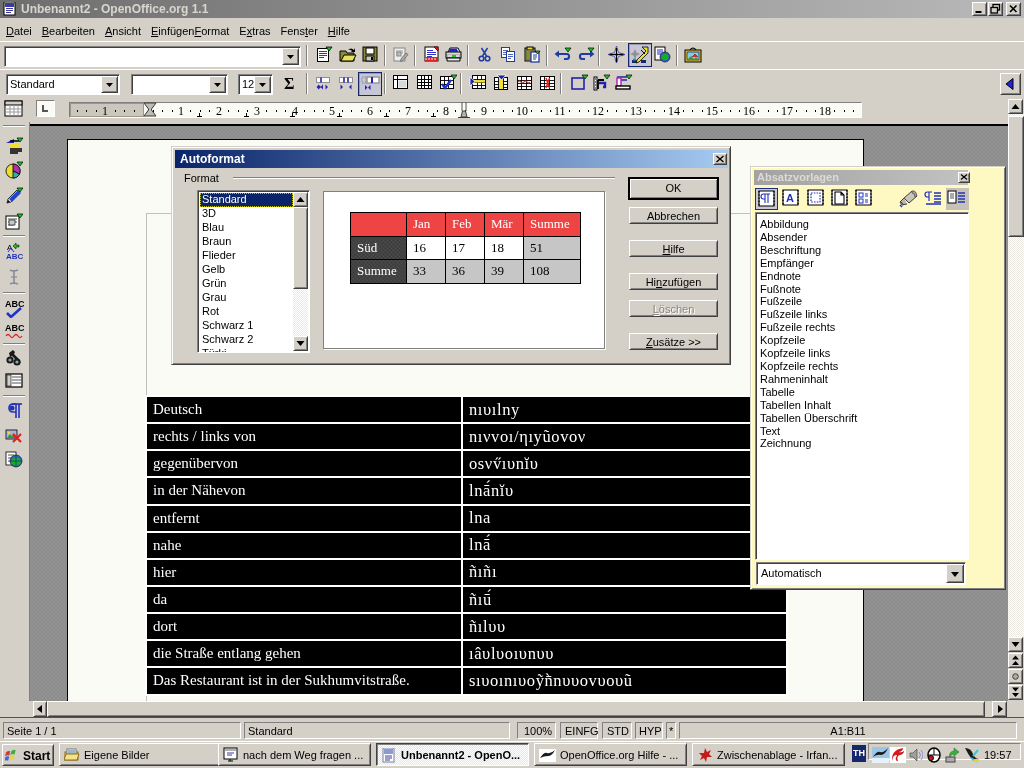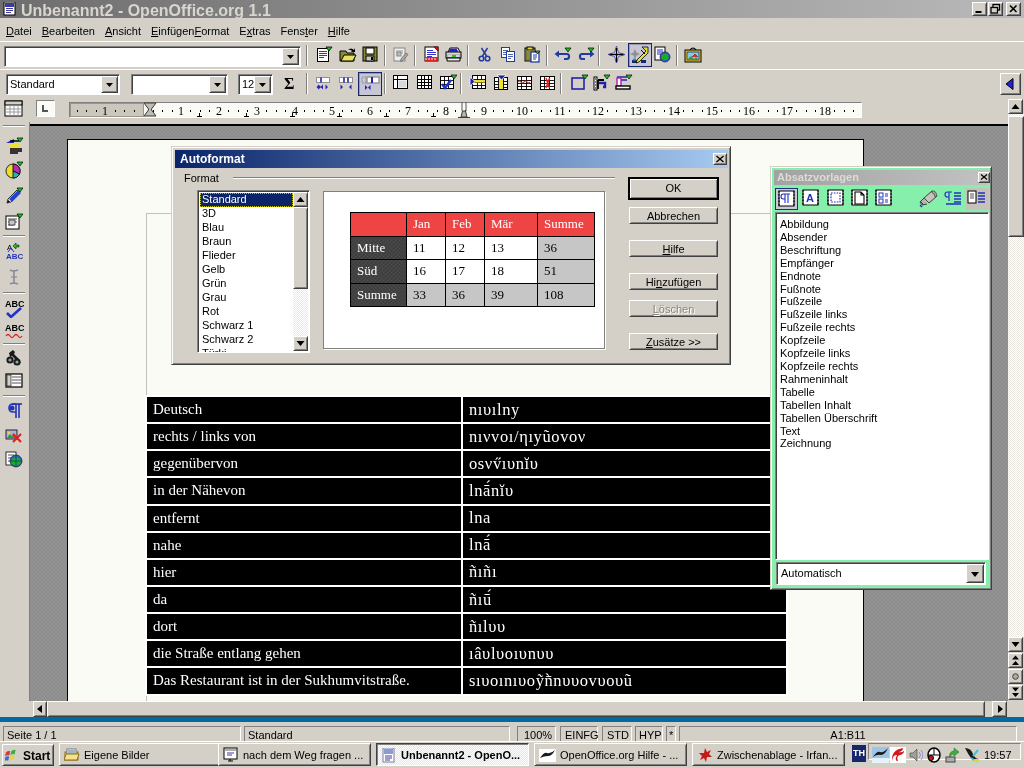--- a/index.html
+++ b/index.html
@@ -31,21 +31,21 @@
 <div class="abs" style="left:0;top:0;width:1024px;height:18px;background:linear-gradient(90deg,#6e6e6e,#b9b9b9)">
  <div class="abs" style="left:3px;top:2px;width:14px;height:14px">
       <svg width="14" height="14" viewBox="0 0 14 14">
         <rect x="1" y="0" width="11" height="13" fill="#fff" stroke="#000" stroke-width="1"></rect>
         <rect x="2" y="1" width="9" height="4" fill="#3b3ba0"></rect>
         <rect x="3" y="6" width="7" height="1" fill="#3b3ba0"></rect>
         <rect x="3" y="8" width="7" height="1" fill="#3b3ba0"></rect>
         <rect x="3" y="10" width="5" height="1" fill="#3b3ba0"></rect>
       </svg>
     </div>
- <div class="abs" style="left:21px;top:2px;font-weight:bold;font-size:16px;color:#d9d6cf">Unbenannt2 - OpenOffice.org 1.1</div>
+ <div class="abs" style="left:21px;top:2px;font-weight:bold;font-size:12px;color:#d9d6cf">Unbenannt2 - OpenOffice.org 1.1</div>
  <div class="btn abs" style="left:972px;top:2px;width:15px;height:14px">
       <svg width="13" height="12">
         <rect x="2.5" y="8" width="6" height="2" fill="#000"></rect>
       </svg>
     </div>
  <div class="btn abs" style="left:988px;top:2px;width:15px;height:14px">
       <svg width="13" height="12">
         <rect x="4" y="1.5" width="6.5" height="5.5" fill="none" stroke="#000" stroke-width="1.3"></rect>
         <rect x="2" y="4.5" width="6.5" height="5.5" fill="#d4d0c8" stroke="#000" stroke-width="1.3"></rect>
       </svg>
@@ -548,29 +548,22 @@
         </div>
   </div>
  </div>
  <div class="abs" style="left:151px;top:44px;width:282px;height:158px;background:#fff;border:1px solid #808080;box-shadow:1px 1px 0 #fff"></div>
  <table class="pvt abs" style="left:178px;top:65px;border-collapse:collapse">
    <tbody>
         <tr style="background:#ef4444;color:#fff">
           <td style="width:56px"></td>
           <td style="width:39px">Jan</td>
           <td style="width:39px">Feb</td>
-          <td style="width:53px">Mär</td>
+          <td style="width:39px">Mär</td>
           <td style="width:57px">Summe</td>
-        </tr>
-   <tr>
-          <td class="dk">Mitte</td>
-          <td>11</td>
-          <td>12</td>
-          <td>13</td>
-          <td style="background:#c6c6c6">36</td>
         </tr>
    <tr>
           <td class="dk">Süd</td>
           <td>16</td>
           <td>17</td>
           <td>18</td>
           <td style="background:#c6c6c6">51</td>
         </tr>
    <tr>
           <td class="dk">Summe</td>
@@ -582,21 +575,21 @@
  </tbody>
     </table>
  <div class="dlgbtn" style="top:31px;height:21px;border:1px solid #000;box-shadow:0 0 0 1px #000,inset 1px 1px 0 #fff,inset -1px -1px 0 #808080;padding-top:3px">OK</div>
  <div class="dlgbtn" style="top:60px">Abbrechen</div>
  <div class="dlgbtn" style="top:93px"><u>H</u>ilfe</div>
  <div class="dlgbtn" style="top:126px">Hi<u>n</u>zufügen</div>
  <div class="dlgbtn" style="top:153px;color:#8a867e;text-shadow:1px 1px 0 #fff"><u>L</u>öschen</div>
  <div class="dlgbtn" style="top:186px"><u>Z</u>usätze &gt;&gt;</div>
 </div>
 
-<div class="abs raised2" style="left:770px;top:166px;width:222px;height:424px;background:#86efac">
+<div class="abs raised2" style="left:750px;top:166px;width:256px;height:424px;background:#fef9c3">
  <div class="abs" style="left:3px;top:3px;width:214px;height:15px;background:linear-gradient(90deg,#a2a2a2,#c2c2c2)">
   <span style="position:absolute;left:3px;top:1px;font-weight:bold;font-size:11px;color:#dedbd5">Absatzvorlagen</span>
   <div class="btn abs" style="left:204px;top:2px;width:12px;height:11px">
         <svg width="10" height="9">
           <path d="M2 1.5 l6 5 m0 -5 l-6 5" stroke="#000" stroke-width="1.2"></path>
         </svg>
       </div>
  </div>
  <div class="abs" style="left:4px;top:21px;width:23px;height:22px;border:1px solid #1b2f7b;background:#c9c9d9">
       <svg width="21" height="20" viewBox="0 0 21 20">
@@ -815,21 +808,21 @@
     </div>
  <div class="btn abs" style="left:17px;top:0;width:938px;height:16px"></div>
  <div class="btn abs" style="left:962px;top:0;width:15px;height:16px">
       <svg width="13" height="14">
         <path d="M5 3 l0 8 5 -4 z" fill="#000"></path>
       </svg>
     </div>
 </div>
 <div class="abs" style="left:0;top:701px;width:30px;height:16px;background:#d4d0c8"></div>
 
-<div class="abs" style="left:0;top:717px;width:1024px;height:24px;background:#d4d0c8;border-top:5px solid #0369a1">
+<div class="abs" style="left:0;top:717px;width:1024px;height:24px;background:#d4d0c8;border-top:1px solid #0369a1">
  <div class="sunk2 abs" style="left:3px;top:4px;width:238px;height:17px;padding:2px 0 0 3px">Seite 1 / 1</div>
  <div class="sunk2 abs" style="left:244px;top:4px;width:266px;height:17px;padding:2px 0 0 3px">Standard</div>
  <div class="sunk2 abs" style="left:517px;top:4px;width:39px;height:17px;padding:2px 0 0 6px">100%</div>
  <div class="sunk2 abs" style="left:560px;top:4px;width:38px;height:17px;padding:2px 0 0 4px">EINFG</div>
  <div class="sunk2 abs" style="left:602px;top:4px;width:30px;height:17px;padding:2px 0 0 4px">STD</div>
  <div class="sunk2 abs" style="left:635px;top:4px;width:28px;height:17px;padding:2px 0 0 3px">HYP</div>
  <div class="sunk2 abs" style="left:666px;top:4px;width:10px;height:17px;padding:2px 0 0 2px">*</div>
  <div class="sunk2 abs" style="left:679px;top:4px;width:338px;height:17px;padding:2px 0 0 0;text-align:center">A1:B11</div>
 </div>
 

